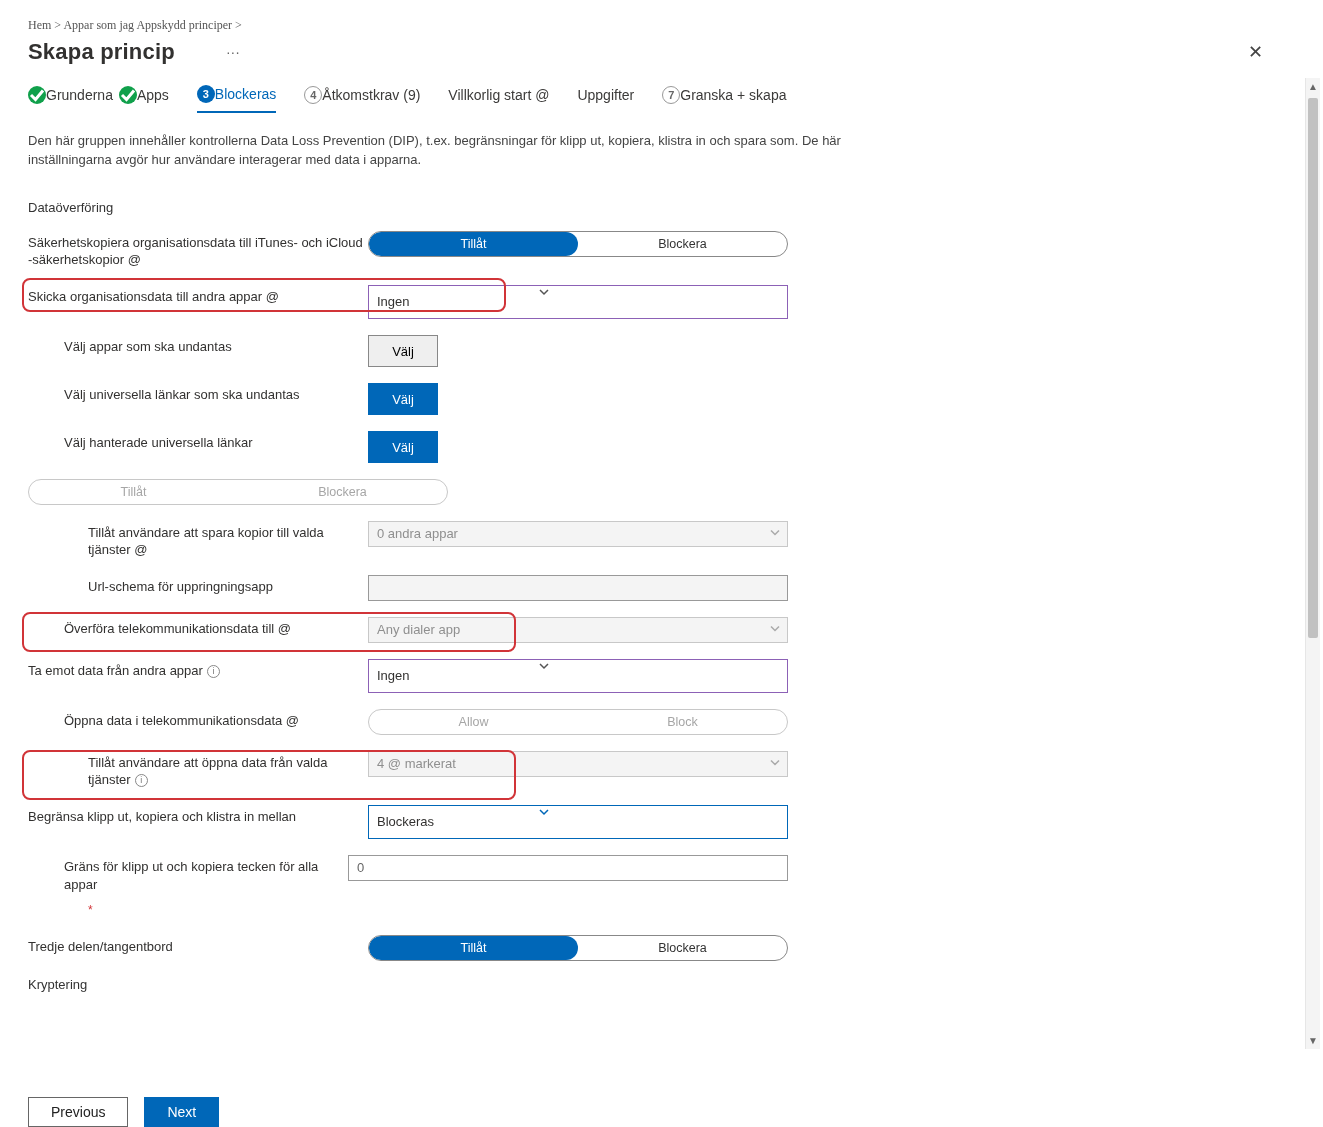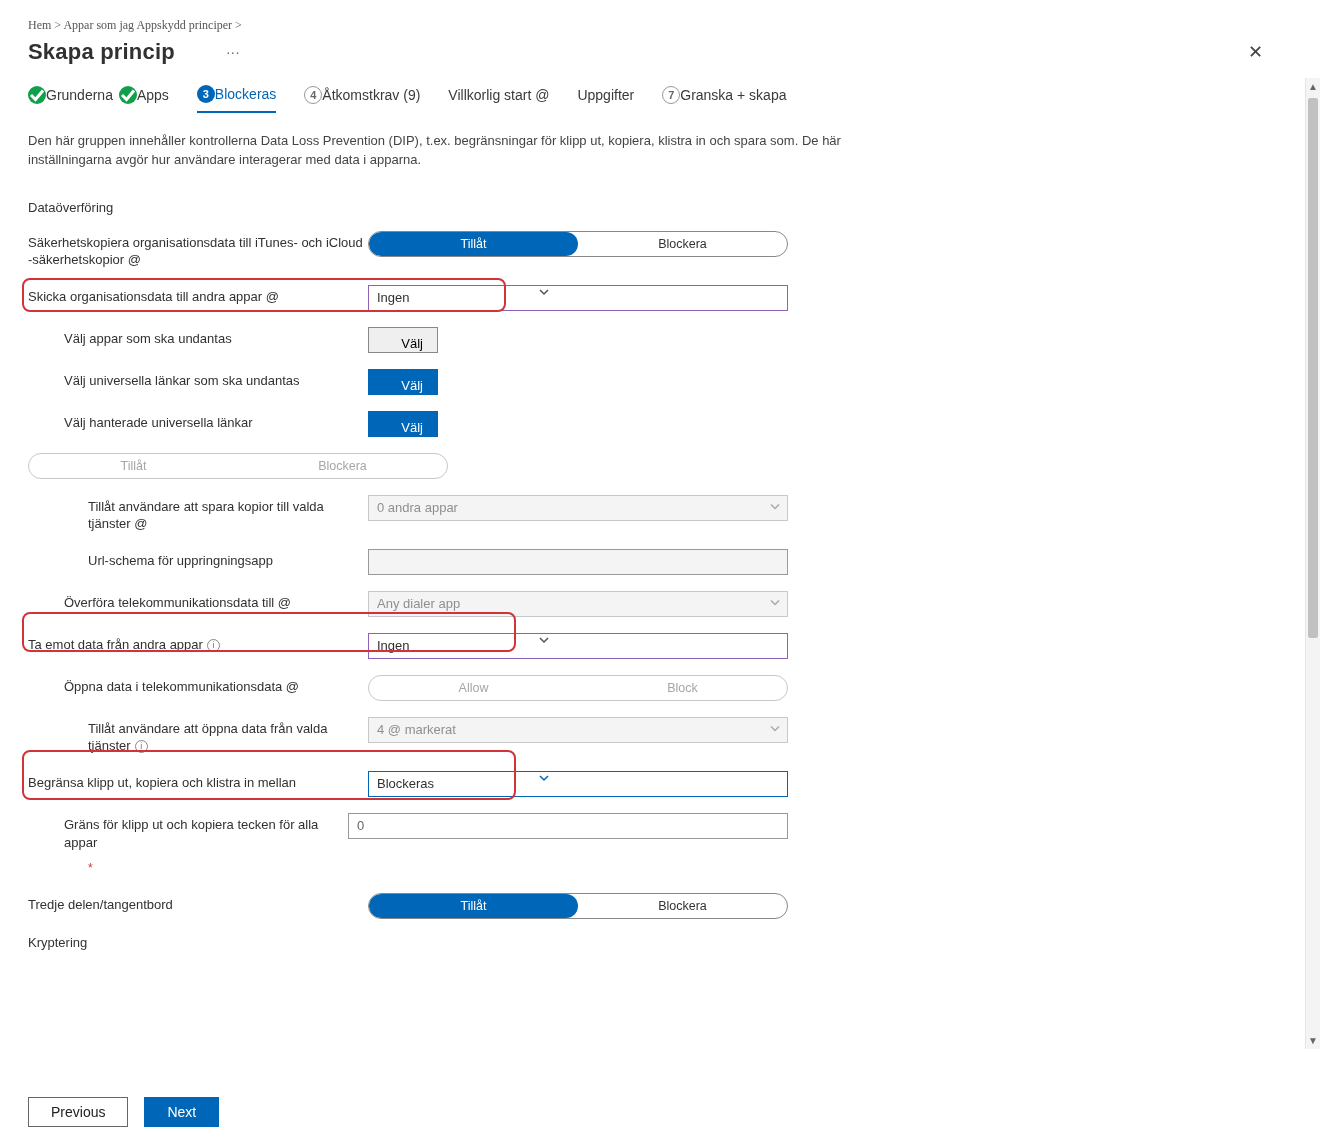--- a/index.html
+++ b/index.html
@@ -28,35 +28,35 @@
   .seg { display:flex; width:420px; height:26px; border:1px solid #888; border-radius:14px; overflow:hidden; background:#fff;}
   .seg .opt { flex:1; text-align:center; font-size:12.5px; line-height:24px; color:#333; cursor:pointer; }
   .seg .opt.sel { background:#0067b8; color:#fff; border-radius:14px; }
   .seg.disabled { border-color:#c8c8c8; }
   .seg.disabled .opt { color:#a6a6a6; cursor:default; }
   .dropdown { width:420px; height:26px; border:1px solid #666; background:#fff; display:flex; align-items:center; padding:0 8px; font-size:13px; position:relative; cursor:pointer;}
   .dropdown.disabled { border:1px solid #c8c8c8; background:#f4f4f4; color:#8f8f8f; cursor:default; }
   .dropdown .chev { position:absolute; right:6px; top:50%; transform:translateY(-50%); pointer-events:none; }
   .txtinput { width:420px; height:26px; border:1px solid #999; background:#f4f4f4; padding:0 8px; font-size:13px; color:#666; }
   .txtinput.light { background:#fff;}
-  .btn-small { min-width:70px; height:26px; border:1px solid #888; background:#efefef; font-size:13px; padding:8px 14px; cursor:pointer;text-align:right; }
+  .btn-small { min-width:70px; height:32px; border:1px solid #888; background:#efefef; font-size:13px; padding:8px 14px; cursor:pointer; }
   .btn-small.primary { background:#0067b8; color:#fff; border:1px solid #0067b8; }
   .highlight { position:absolute; border:2.5px solid #d13438; border-radius:8px; pointer-events:none; }
   .info-ic { display:inline-block; width:13px; height:13px; border:1px solid #888; border-radius:50%; font-size:9px; line-height:11px; text-align:center; color:#777; margin-left:4px; vertical-align:middle;}
   .asterisk { color:#d13438; font-size:12px; padding-left:60px;}
   .footer { position:absolute; left:0; right:24px; bottom:0; height:62px; border-top:1px solid transparent; display:flex; align-items:flex-end; gap:16px; padding-left:28px; background:#fff;}
   .btn-nav { height:30px; padding:0 22px; font-size:14px; cursor:pointer; }
   .btn-prev { background:#fff; border:1px solid #666; color:#222; }
   .btn-next { background:#0067b8; border:1px solid #0067b8; color:#fff; font-weight:400; }
   .scrollbar-track { position:absolute; right:3px; top:78px; width:15px; bottom:78px; background:#f4f4f4; border-left:1px solid #e6e6e6; }
   .scrollbar-thumb { position:absolute; left:2px; right:2px; top:20px; height:540px; background:#c1c1c1; border-radius:2px;}
   .scroll-arrow { position:absolute; left:0; right:0; height:17px; display:flex; align-items:center; justify-content:center; color:#666; font-size:10px;}
   .scroll-arrow.up { top:0; } .scroll-arrow.down { bottom:0; }
   .chev svg { width:12px; height:12px; }
-  .halfbox { width:170px; height:26px; border:1px solid #8c61b6; border-right:none; display:flex; align-items:center; padding:0 8px; font-size:13px; background:#fff;}
+  .halfbox { width:170px; height:34px; border:1px solid #8c61b6; border-right:none; display:flex; align-items:center; padding:0 8px; font-size:13px; background:#fff;}
   .combo { display:flex; width:420px;}
   .combo .rest { flex:1; border:1px solid #8c61b6; border-left:none; position:relative;}
   .combo.blue .halfbox { border-color:#0067b8; }
   .combo.blue .rest    { border-color:#0067b8; }
 </style>
 </head>
 <body>
 
 <div class="canvas">
   <div class="scroll-area">

